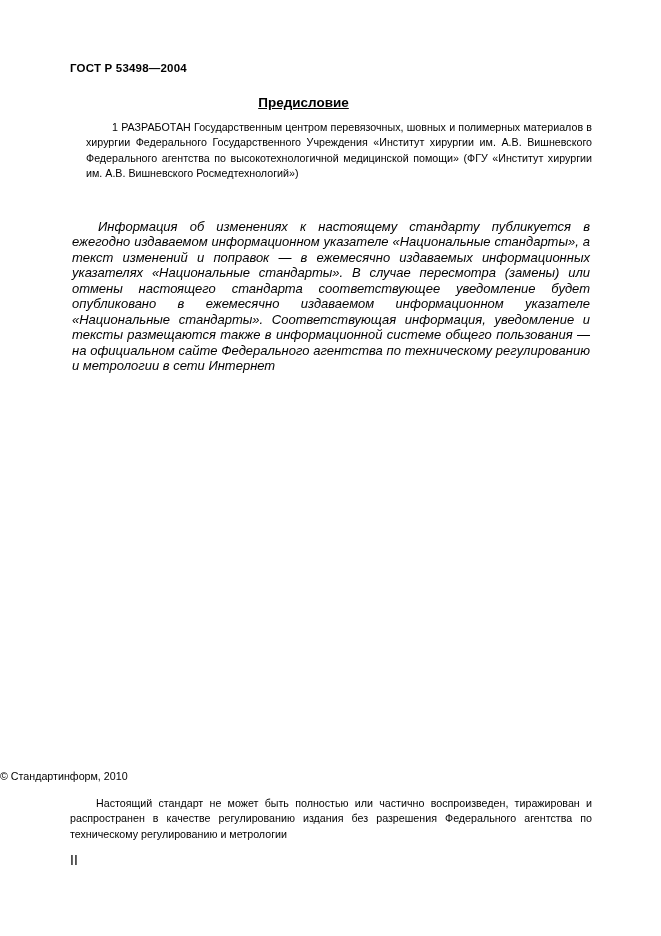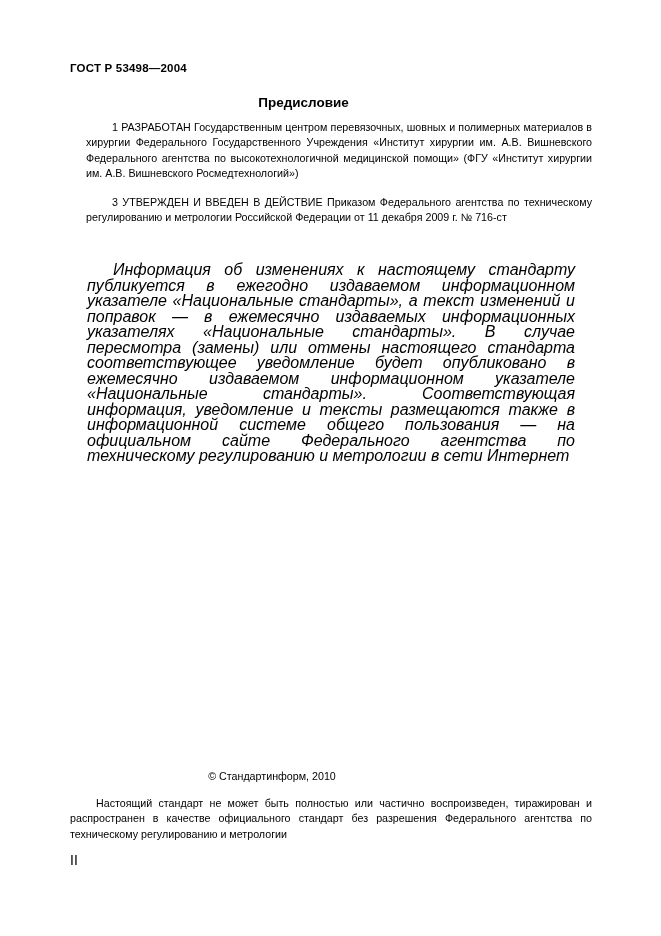--- a/index.html
+++ b/index.html
@@ -30,51 +30,52 @@
     letter-spacing: 0.2px;
   }
   .doc-title {
     position: absolute;
     left: 0;
     top: 95px;
     width: 607px;
     text-align: center;
     font-size: 13.5px;
     font-weight: bold;
+    text-decoration: underline;
   }
   .content {
     position: absolute;
     left: 70px;
     top: 120px;
     width: 522px;
   }
   .para {
     font-size: 10.7px;
     line-height: 15.4px;
     text-align: justify;
     margin: 0 0 13px 16px;
     text-indent: 26px;
   }
   .note-block {
     margin-top: 37px;
   }
   .note {
-    font-size: 16px;
+    font-size: 13px;
     line-height: 15.5px;
     text-align: justify;
     font-style: italic;
-    margin: 17px;
+    margin: 2px;
     text-indent: 26px;
   }
   .copyright {
     position: absolute;
     left: 0;
     top: 770px;
     width: 544px;
-    text-align: center;
+    text-align: left;
     font-size: 10.7px;
   }
   .footer-note {
     position: absolute;
     left: 70px;
     top: 796px;
     width: 522px;
     font-size: 10.7px;
     line-height: 15.4px;
     text-align: justify;
@@ -92,26 +93,25 @@
 <body>
 
 <div class="page">
 
   <div class="doc-header">ГОСТ Р 53498—2004</div>
 
   <div class="doc-title">Предисловие</div>
 
   <div class="content">
     <p class="para">1  РАЗРАБОТАН Государственным центром перевязочных, шовных и полимерных материалов в хирургии Федерального Государственного Учреждения «Институт хирургии им. А.В. Вишневского Федерального агентства по высокотехнологичной медицинской помощи» (ФГУ «Институт хирургии им. А.В. Вишневского Росмедтехнологий»)</p>
-    <p class="para">3  УТВЕРЖДЕН И ВВЕДЕН В ДЕЙСТВИЕ Приказом Федерального агентства по техническому регулированию и метрологии Российской Федерации от 11 декабря 2009 г. № 716-ст</p>
 
     <div class="note-block">
       <p class="note">Информация об изменениях к настоящему стандарту публикуется в ежегодно издаваемом информационном указателе «Национальные стандарты», а текст изменений и поправок — в ежемесячно издаваемых информационных указателях «Национальные стандарты». В случае пересмотра (замены) или отмены настоящего стандарта соответствующее уведомление будет опубликовано в ежемесячно издаваемом информационном указателе «Национальные стандарты». Соответствующая информация, уведомление и тексты размещаются также в информационной системе общего пользования — на официальном сайте Федерального агентства по техническому регулированию и метрологии в сети Интернет</p>
     </div>
   </div>
 
   <div class="copyright">©  Стандартинформ, 2010</div>
 
-  <p class="footer-note">Настоящий стандарт не может быть полностью или частично воспроизведен, тиражирован и распространен в качестве официального стандарт без разрешения Федерального агентства по техническому регулированию и метрологии</p>
+  <p class="footer-note">Настоящий стандарт не может быть полностью или частично воспроизведен, тиражирован и распространен в качестве регулированию издания без разрешения Федерального агентства по техническому регулированию и метрологии</p>
 
   <div class="page-number">II</div>
 
 </div>
 
 </body></html>

